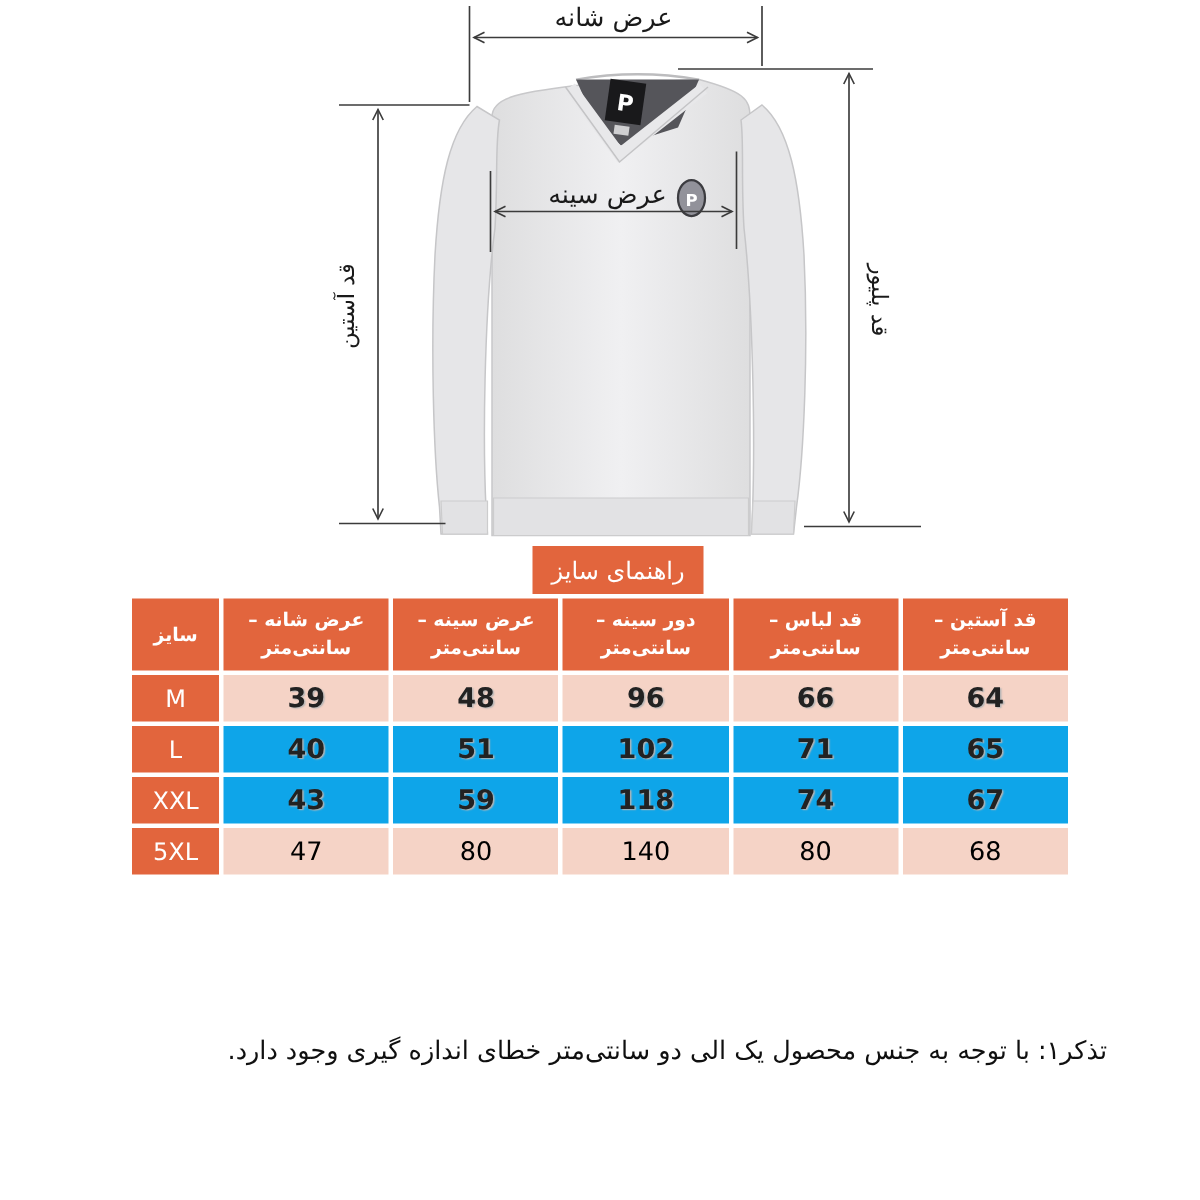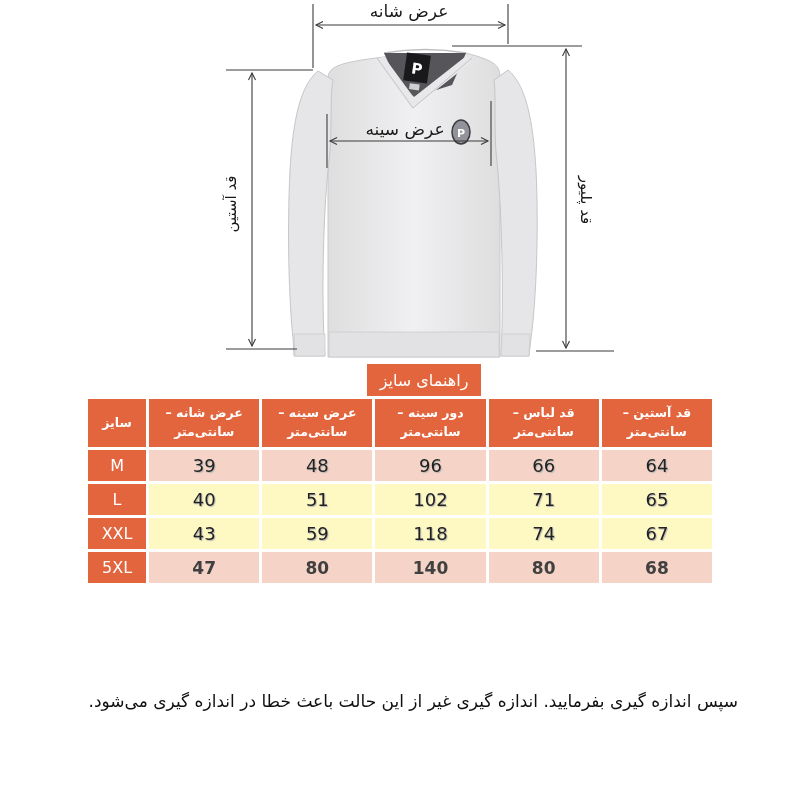--- a/index.html
+++ b/index.html
@@ -10,21 +10,21 @@
     position:relative;
     overflow:hidden;
   }
   .figure{position:absolute;left:0;top:0;width:800px;height:372px;}
   .figure svg{display:block;}
 
   .table-title{
     position:absolute;left:355px;top:364px;width:114px;height:32px;
     background:#e2653d;color:#ffffff;
     display:flex;align-items:center;justify-content:center;
-    font-size:16px;direction:rtl;margin-left:12px;
+    font-size:16px;direction:rtl;
   }
 
   table.size-table{
     position:absolute;left:85px;top:396px;width:630px;
     border-collapse:separate;border-spacing:3px;
     table-layout:fixed;direction:ltr;
   }
   table.size-table th,table.size-table td{
     text-align:center;vertical-align:middle;padding:0;
   }
@@ -32,26 +32,26 @@
     background:#e2653d;color:#ffffff;
     font-size:12.5px;font-weight:bold;
     white-space:pre-line;line-height:1.5;
     height:48px;direction:rtl;
   }
   tbody th.size-cell{
     background:#e2653d;color:#ffffff;
     font-weight:normal;font-size:16px;height:31px;
   }
   tbody td{
-    font-size:18px;font-weight:normal;color:#222222;
+    font-size:18px;font-weight:bold;color:#222222;
     text-shadow:1px 1px 1px #b5b5b5;
   }
   tr.row-dark td{background:#f5d3c6;}
-  tr.row-light td{background:#fef9c3;text-align:center;}
-  tr.row-regular td{font-weight:bold;text-shadow:none;color:#404040;font-size:17px;}
+  tr.row-light td{background:#0ea5e9;text-align:center;}
+  tr.row-regular td{font-weight:normal;text-shadow:none;color:#000000;font-size:17px;}
 
   .notes{
     position:absolute;top:689px;right:62px;left:50px;
     direction:rtl;text-align:right;
     font-size:17px;line-height:25.5px;color:#101010;
   }
   .arrow-line{stroke:#3b3b3b;stroke-width:1.1;fill:none;}
   .arrow-head{stroke:#3b3b3b;stroke-width:1.1;fill:none;}
   .diag-label{fill:#1a1a1a;font-size:17px;}
   .diag-label-small{fill:#1a1a1a;font-size:15px;}
@@ -195,14 +195,14 @@
       <td>47</td>
       <td>80</td>
       <td>140</td>
       <td>80</td>
       <td>68</td>
     </tr>
   </tbody>
 </table>
 
 <div class="notes">
-  <div>سپس اندازه گیری بفرمایید. اندازه گیری غیر از این حالت باعث خطا در اندازه گیری می‌شود.</div>
+  <div>تذکر۱: با توجه به جنس محصول یک الی دو سانتی‌متر خطای اندازه گیری وجود دارد.</div>
 </div>
 
 </body></html>

